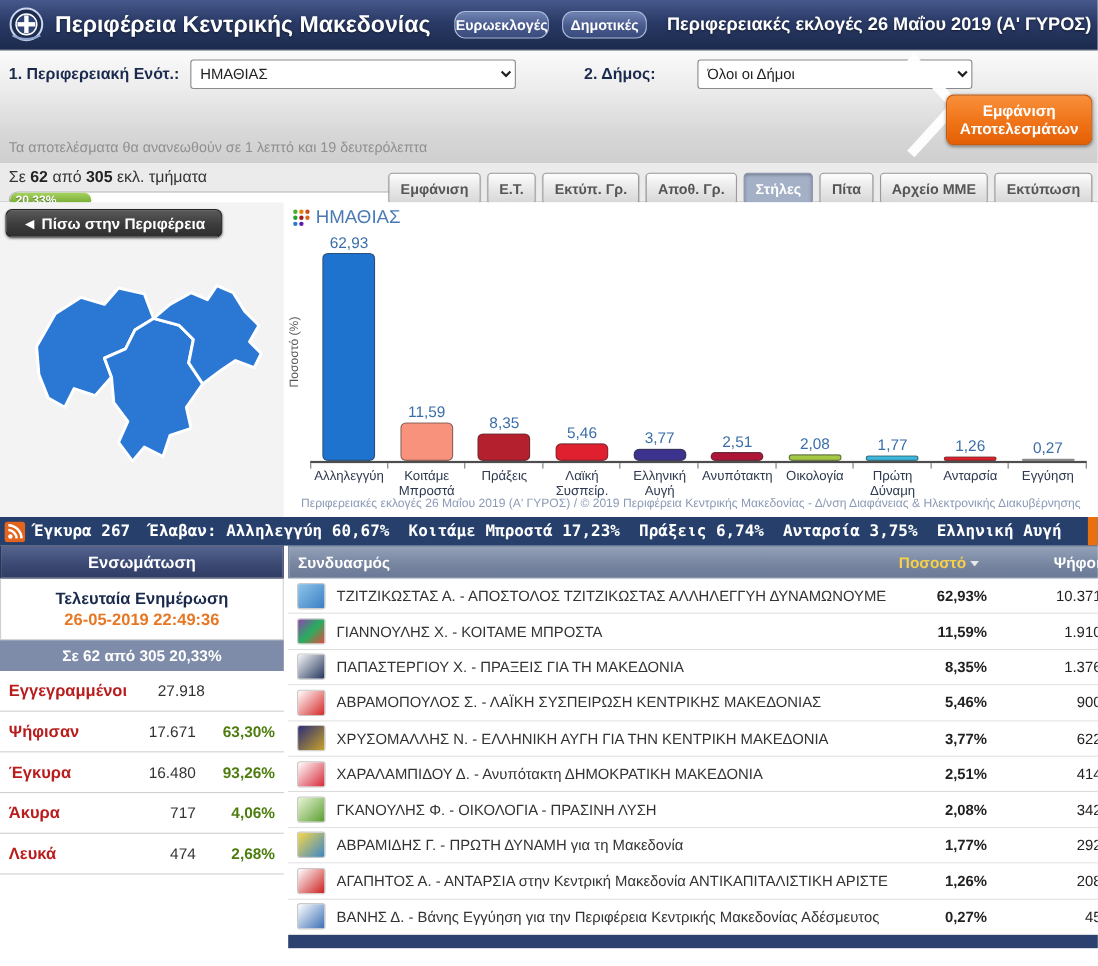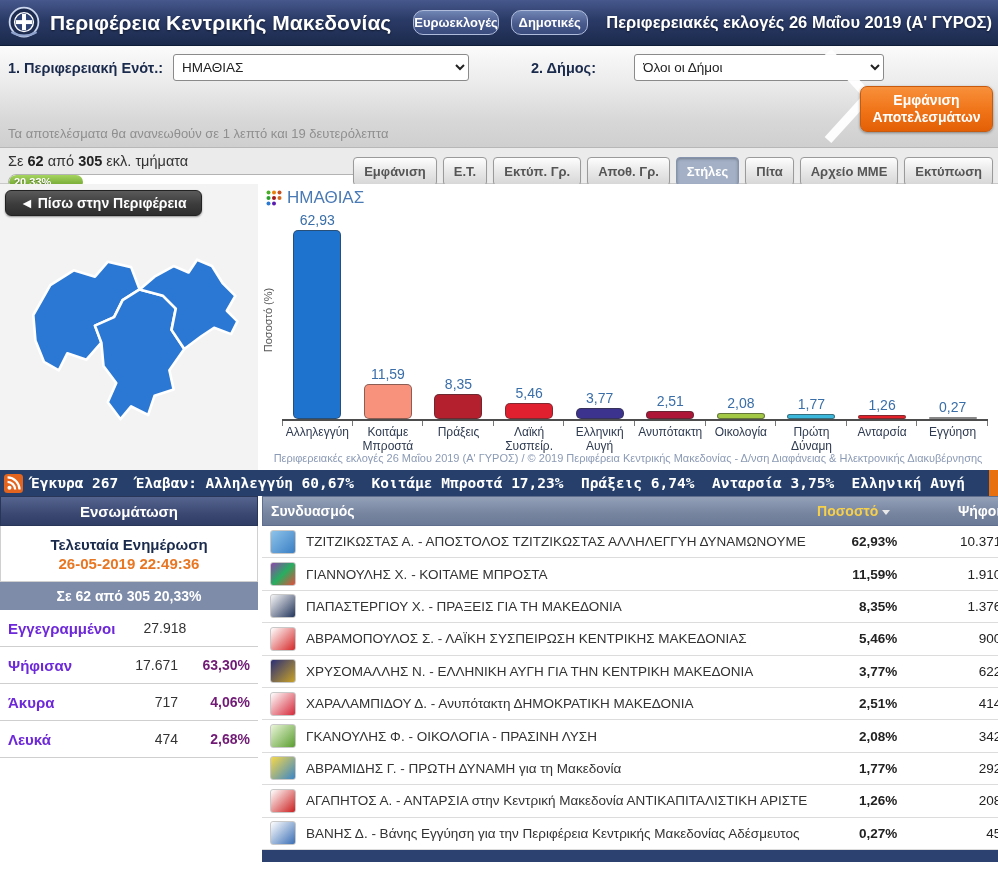--- a/index.html
+++ b/index.html
@@ -63,23 +63,23 @@
 
   
   .bottom { display:flex; height:366px; background:#fff; }
   .left-panel { width:258px; flex:none; margin-right:4px; }
   .lp-title { height:30px; background:linear-gradient(180deg,#55648e 0%,#3a4872 60%,#303e66 100%); color:#fff; font-size:15px; font-weight:bold; display:flex; align-items:center; justify-content:center; border:1px solid #2a3658; }
   .lp-update { height:56px; display:flex; flex-direction:column; align-items:center; justify-content:center; border:1px solid #d0d0d0; border-top:none; }
   .lp-update-label { font-size:15px; font-weight:bold; color:#1a2a4c; }
   .lp-update-value { font-size:15px; font-weight:bold; color:#e87723; margin-top:2px; }
   .lp-band { height:28px; background:linear-gradient(180deg,#8punk 0%,#7e8ca9 100%); background:#7e8ca9; color:#fff; font-size:14px; font-weight:bold; display:flex; align-items:center; justify-content:center; }
   .stat-row { height:37px; display:flex; align-items:center; border-bottom:1px solid #cfcfcf; padding:0 8px; }
-  .s-label { flex:1; font-size:15px; font-weight:bold; color:#6d28d9; }
+  .s-label { flex:1; font-size:15px; font-weight:bold; color:#b91c1c; }
   .s-val { width:80px; text-align:right; font-size:14px; color:#333; }
-  .s-pct { width:72px; text-align:right; font-size:14px; font-weight:bold; color:#701a75; }
+  .s-pct { width:72px; text-align:right; font-size:14px; font-weight:bold; color:#4d7c0f; }
 
   .right-panel { flex:1; display:flex; flex-direction:column; }
   .rt-header { height:30px; background:linear-gradient(180deg,#93a0b8 0%,#76849f 60%,#6b7a97 100%); display:flex; align-items:center; padding:0 8px; border:1px solid #5f6e8c; }
   .rt-h-name { flex:1; color:#fff; font-size:14px; font-weight:bold; }
   .rt-h-pct { width:104px; text-align:right; color:#f7d04a; font-size:14px; font-weight:bold; cursor:pointer; }
   .sort-arrow { display:inline-block; width:0; height:0; border-left:4px solid transparent; border-right:4px solid transparent; border-top:5px solid #e8e8e8; margin-left:4px; vertical-align:middle; }
   .rt-h-votes { width:110px; text-align:right; color:#fff; font-size:14px; font-weight:bold; }
   .t-row { height:32.4px; display:flex; align-items:center; padding:0 8px; border-bottom:1px solid #dcdcdc; background:#fff; }
   .t-logo { width:26px; height:24px; border-radius:3px; border:1px solid #c8c8c8; flex:none; margin-right:10px; }
   .t-name { flex:1; font-size:13.5px; color:#333; white-space:nowrap; overflow:hidden; }
@@ -257,20 +257,25 @@
           <span class="s-label">Εγγεγραμμένοι</span>
           <span class="s-val">27.918</span>
           <span class="s-pct"></span>
         </div>
         <div class="stat-row">
           <span class="s-label">Ψήφισαν</span>
           <span class="s-val">17.671</span>
           <span class="s-pct">63,30%</span>
         </div>
         <div class="stat-row">
+          <span class="s-label">Έγκυρα</span>
+          <span class="s-val">16.480</span>
+          <span class="s-pct">93,26%</span>
+        </div>
+        <div class="stat-row">
           <span class="s-label">Άκυρα</span>
           <span class="s-val">717</span>
           <span class="s-pct">4,06%</span>
         </div>
         <div class="stat-row">
           <span class="s-label">Λευκά</span>
           <span class="s-val">474</span>
           <span class="s-pct">2,68%</span>
         </div>
       </div>

